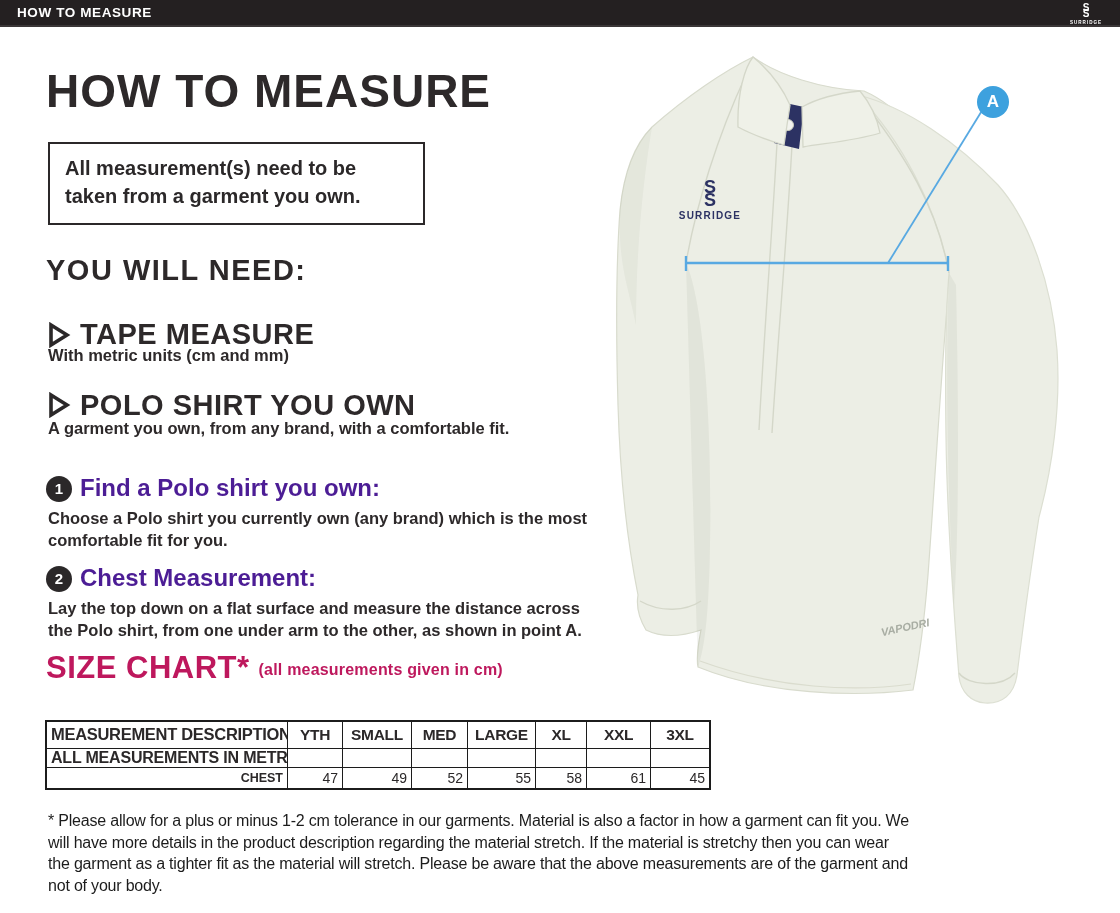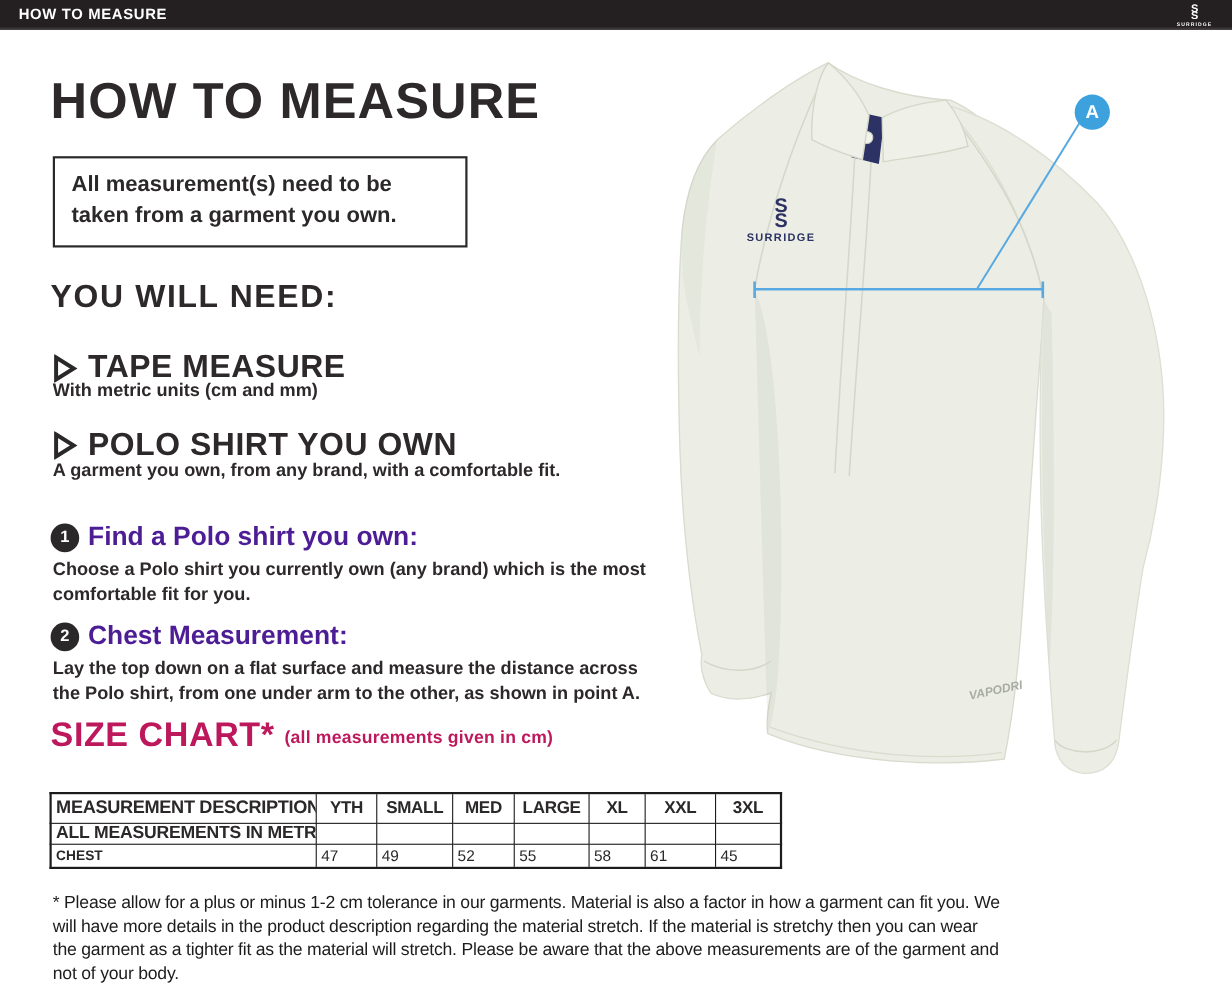--- a/index.html
+++ b/index.html
@@ -79,21 +79,21 @@
   .col-desc{width:232px;}
   .col-yth{width:46px;}.col-small{width:60px;}.col-med{width:47px;}
   .col-large{width:59px;}.col-xl{width:42px;}.col-xxl{width:55px;}.col-3xl{width:50px;}
   tr.head-row{height:27px;}
   tr.head-row th{font-size:15.5px;font-weight:bold;text-align:center;letter-spacing:-0.3px;}
   tr.head-row th.first{text-align:left;font-size:16.5px;}
   tr.metric-row{height:19px;}
   tr.metric-row td.first{font-size:16px;font-weight:bold;letter-spacing:-0.2px;}
   tr.chest-row{height:22px;}
   tr.chest-row td.first{font-size:12.5px;font-weight:bold;}
-  tr.chest-row td{font-size:14px;text-align:left;}
+  tr.chest-row td{font-size:14px;text-align:right;}
   td.first{text-align:left;}
   
   .disclaimer{
     position:absolute;left:48px;top:810px;width:866px;
     font-size:16px;line-height:1.35;color:#1c1c1c;letter-spacing:-0.2px;
   }
   
   .shirt-svg{position:absolute;left:606px;top:45px;}
   .marker-a{
     position:absolute;left:977px;top:86px;width:32px;height:32px;border-radius:50%;

